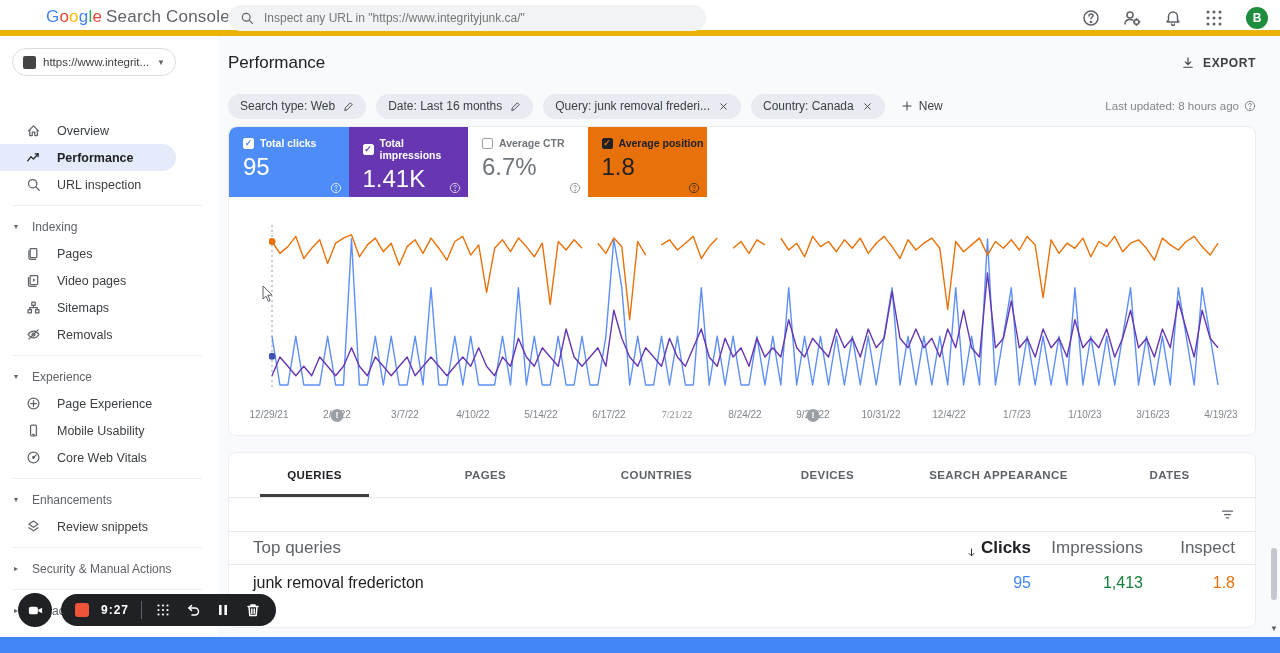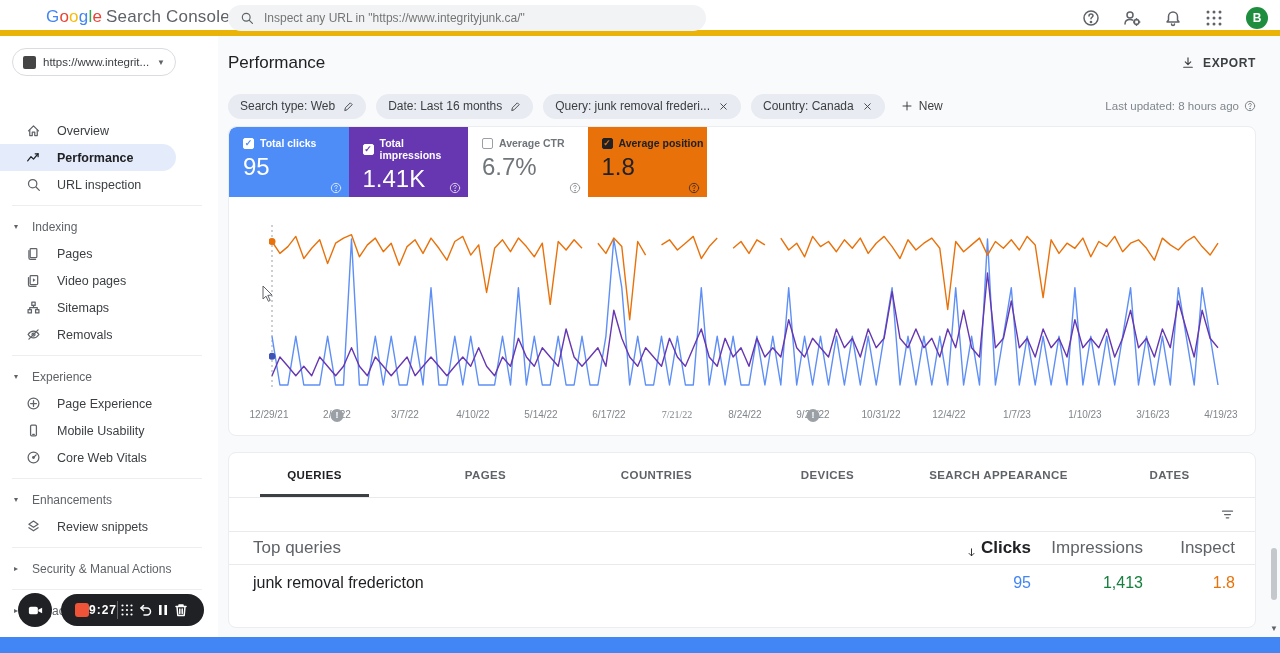--- a/index.html
+++ b/index.html
@@ -91,21 +91,21 @@
   .thead .sorted svg { width:11px; height:11px; }
   .trow { height:36px; border-top:1px solid #e8eaed; font-size:16px; }
   .trow .col-r { text-align:right; }
 
   
   .bottom-bar { position:absolute; left:0; right:0; bottom:0; height:16px; background:#4285f4; z-index:40; }
   .rec-toolbar { position:absolute; left:18px; top:593px; z-index:50; display:flex; align-items:center; gap:9px; }
   .rec-cam { width:34px; height:34px; border-radius:50%; background:#202124; display:flex; align-items:center;
     justify-content:center; cursor:pointer; }
   .rec-cam svg { width:17px; height:17px; color:#fff; }
-  .rec-pill { background:#202124; height:32px; border-radius:17px; display:flex; align-items:center; padding:0 14px; }
+  .rec-pill { background:#202124; height:32px; border-radius:17px; display:flex; align-items:center; padding:0 14px; gap:12px; }
   .rec-stop { width:14px; height:14px; background:#ef5338; border-radius:3px; cursor:pointer; }
   .rec-time { color:#fff; font-size:12px; font-weight:bold; letter-spacing:1px; }
   .rec-sep { width:1px; height:18px; background:#5f6368; }
   .rec-btn { width:18px; height:18px; color:#fff; cursor:pointer; }
   .rec-btn svg { width:18px; height:18px; }
 
   .scrollbar { position:absolute; right:2px; top:36px; bottom:16px; width:9px; z-index:30; }
   .scroll-thumb { position:absolute; right:1px; top:512px; width:6px; height:52px; background:#c4c7cc; border-radius:3px; }
   .scroll-arrow { position:absolute; right:0px; bottom:4px; font-size:8px; color:#5f6368; }
 </style>

